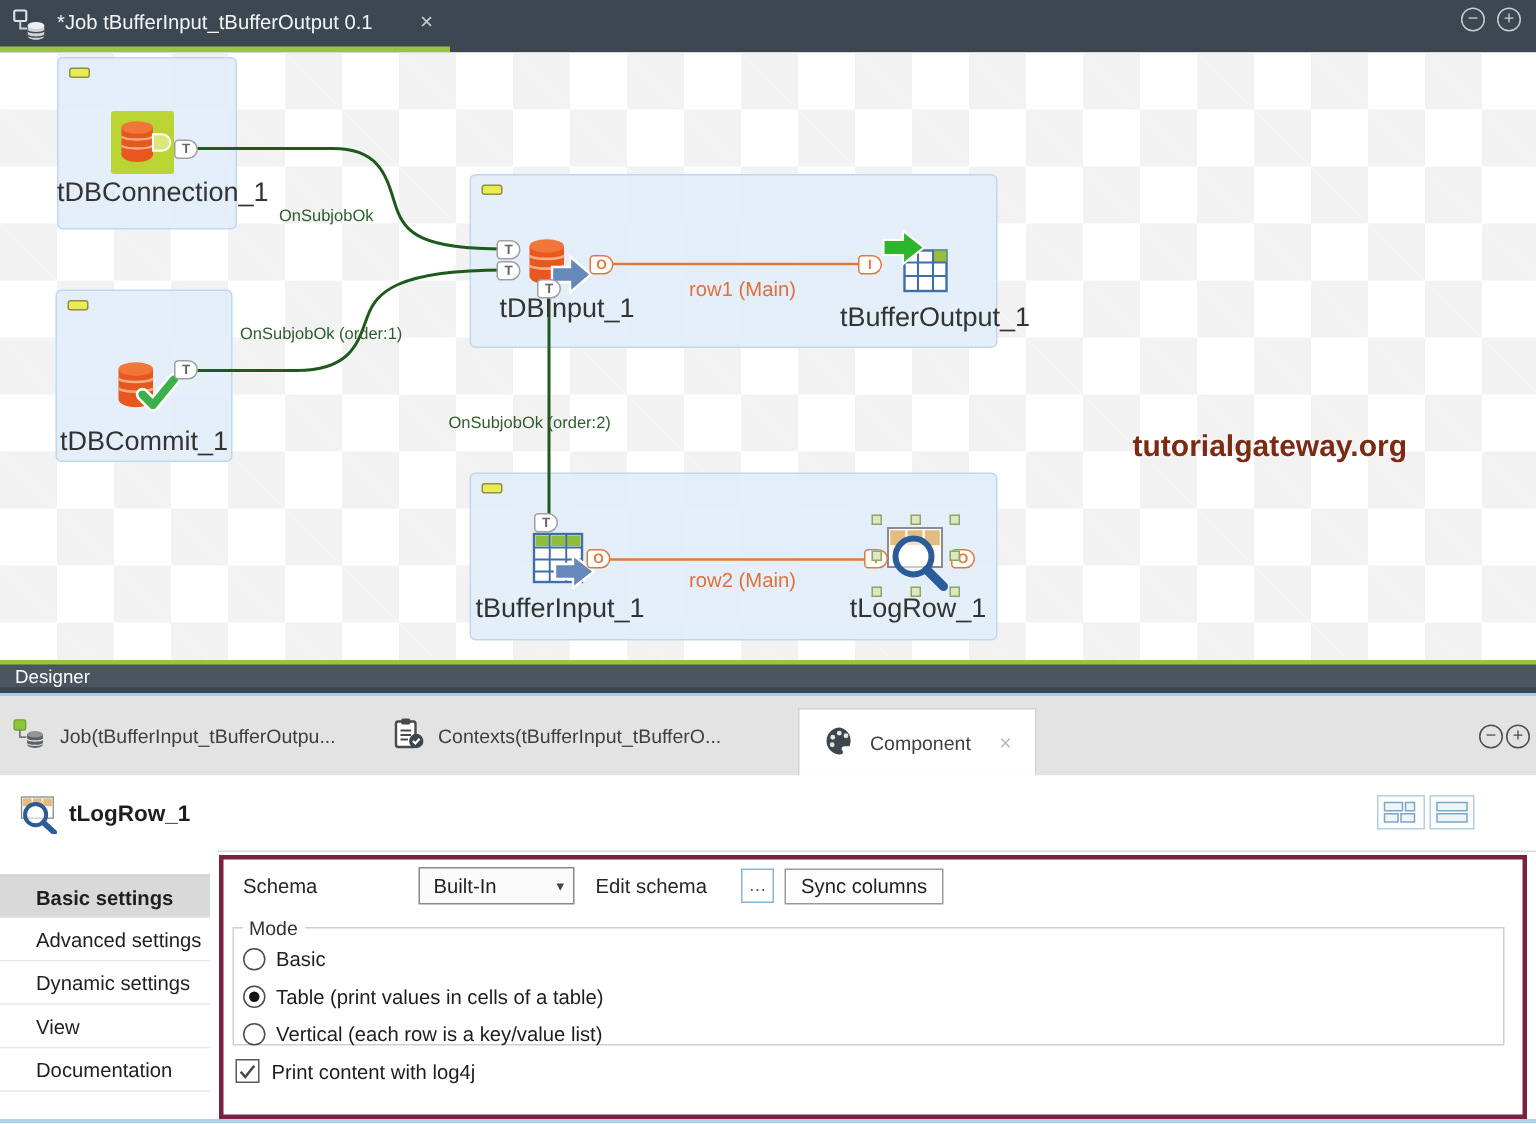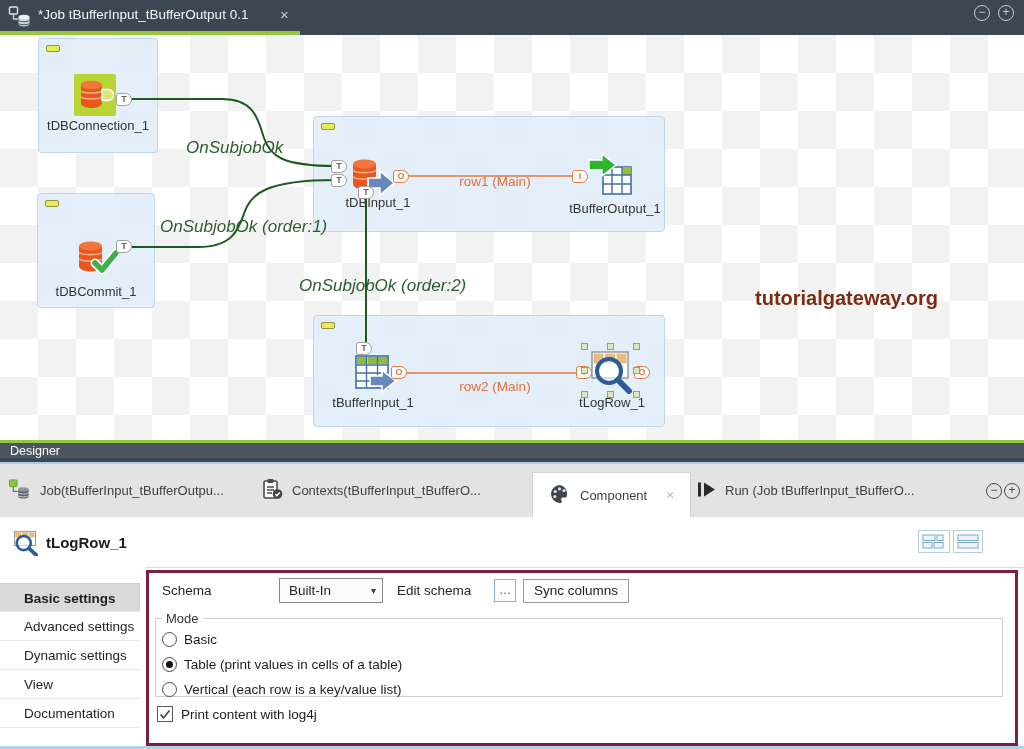--- a/index.html
+++ b/index.html
@@ -20,22 +20,22 @@
   
   .canvas { position:relative; width:1024px; height:405px; background-color:#fff;
     background-image:
       linear-gradient(45deg,#f2f2f2 25%,transparent 25%,transparent 75%,#f2f2f2 75%),
       linear-gradient(45deg,#f2f2f2 25%,transparent 25%,transparent 75%,#f2f2f2 75%);
     background-position:0 0,38px 38px; background-size:76px 76px; overflow:hidden; }
   .subjob { position:absolute; background:rgba(226,238,248,.92); border:1px solid #bfd8ee; border-radius:4px; z-index:1; }
   .marker { position:absolute; left:7px; top:6px; width:14px; height:7px; background:#e9ec52; border:1px solid #8f8f45; border-radius:2px; z-index:2; }
   .links-svg { position:absolute; left:0; top:0; z-index:2; pointer-events:none; }
   .node-icon { position:absolute; z-index:4; }
-  .node-label { position:absolute; z-index:3; font-size:13px; color:#333; text-align:center; white-space:nowrap; }
-  .link-label { position:absolute; z-index:3; font-size:17px; color:#2d5c2d; white-space:nowrap;font-style:italic; }
+  .node-label { position:absolute; z-index:3; font-size:18px; color:#333; text-align:center; white-space:nowrap; }
+  .link-label { position:absolute; z-index:3; font-size:11px; color:#2d5c2d; white-space:nowrap; }
   .row-label { position:absolute; z-index:3; font-size:13.5px; color:#e0703c; white-space:nowrap; text-align:center; }
   .port { position:absolute; width:16px; height:13px; background:#fff; border:1px solid #9f9f9f;
     border-radius:3px 7px 7px 3px; font-weight:bold; font-size:9px; line-height:11px; text-align:center; color:#666; z-index:5; }
   .port.orange { border-color:#e0793e; color:#e0793e; }
   .watermark { position:absolute; z-index:3; font-size:20px; font-weight:bold; color:#7b2a14; }
   .handle { position:absolute; width:7px; height:7px; background:#dde8c2; border:1px solid #90a565; z-index:6; }
 
   
   .designer-row { position:relative; height:22px; background:#3d4751; display:flex; align-items:stretch;flex-direction:column; }
   .d-tab { font-size:12.5px; color:#fff; padding:3px 10px 0 10px; }
@@ -204,21 +204,21 @@
     <span class="handle" style="left:633px; top:332px;"></span>
     <span class="handle" style="left:581px; top:356px;"></span>
     <span class="handle" style="left:607px; top:356px;"></span>
     <span class="handle" style="left:633px; top:356px;"></span>
     <div class="port orange" style="left:634px; top:331px;">O</div>
     <div class="node-label" style="left:566px; top:360px; width:92px;">tLogRow_1</div>
 
     <div class="link-label" style="left:186px; top:103px;">OnSubjobOk</div>
     <div class="link-label" style="left:160px; top:182px;">OnSubjobOk (order:1)</div>
     <div class="link-label" style="left:299px; top:241px;">OnSubjobOk (order:2)</div>
-    <div class="row-label" style="left:420px; top:139px; width:150px;">row1 (Main)</div>
+    <div class="row-label" style="left:420px; top:150px; width:150px;">row1 (Main)</div>
     <div class="row-label" style="left:420px; top:344px; width:150px;">row2 (Main)</div>
 
     <div class="watermark" style="left:755px; top:252px;">tutorialgateway.org</div>
   </div>
 
   <div class="designer-row">
     <div class="d-tab active">Designer</div>
     <div class="d-tab plain">Code</div>
   </div>
   <div class="blue-line"></div>
@@ -253,29 +253,20 @@
         <svg width="22" height="20" viewBox="0 0 22 20">
           <path d="M11 1 a9 9 0 1 0 0 18 c2 0 2.4-1.4 1.5-2.6 c-0.9-1.2-0.3-2.9 1.6-2.9 h3.2 A9 9 0 0 0 11 1z" fill="#3d454d"></path>
           <circle cx="6.2" cy="7.5" r="1.6" fill="#e3e3e3"></circle>
             <circle cx="10.5" cy="4.8" r="1.6" fill="#e3e3e3"></circle>
           <circle cx="15" cy="6.5" r="1.6" fill="#e3e3e3"></circle>
             <circle cx="5.8" cy="12.5" r="1.6" fill="#e3e3e3"></circle>
         </svg>
       </span>
       <span>Component</span>
       <span class="close2">×</span>
-    </div>
-    <div class="t2" style="left:697px;">
-      <span>
-        <svg width="19" height="17" viewBox="0 0 19 17">
-          <rect x="1" y="1.5" width="3" height="14" fill="#2b2b2b"></rect>
-          <path d="M7 1.5 l11 7 -11 7 z" fill="#2b2b2b"></path>
-        </svg>
-      </span>
-      <span>Run (Job tBufferInput_tBufferO...</span>
     </div>
     <span class="circle-btn dark" style="left:986px; top:19px;">−</span>
     <span class="circle-btn dark" style="left:1004px; top:19px;">+</span>
   </div>
 
   <div class="panel">
     <span class="panel-icon">
       <svg width="27" height="27" viewBox="0 0 46 46">
         <rect x="4" y="4" width="36" height="24" fill="#fff" stroke="#8a8a8a" stroke-width="1.5"></rect>
         <rect x="5.5" y="5.5" width="10" height="9" fill="#e3bd80"></rect>

